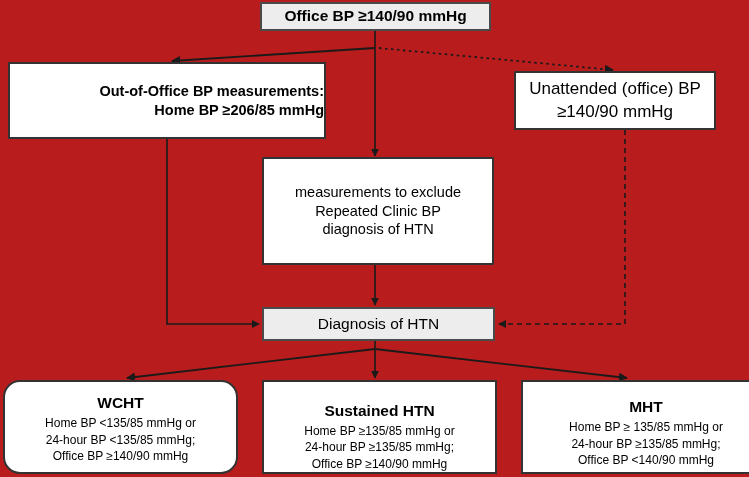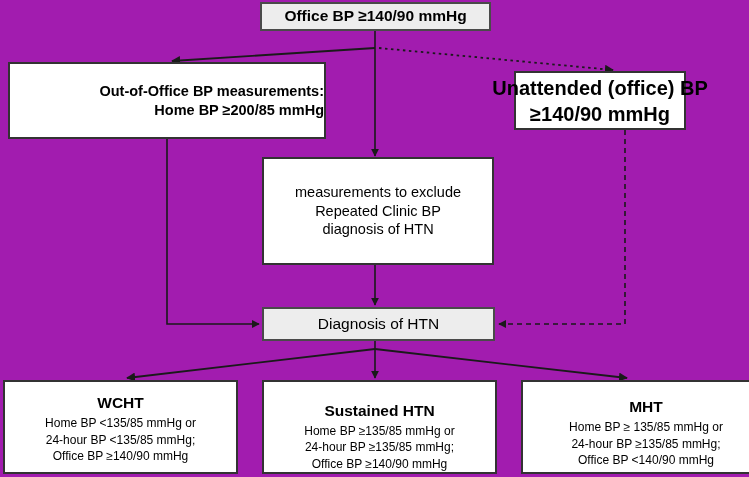--- a/index.html
+++ b/index.html
@@ -7,21 +7,21 @@
     padding: 0;
     background: #ffffff;
   }
   body {
     font-family: "Liberation Sans", sans-serif;
   }
   #flowchart {
     position: relative;
     width: 749px;
     height: 477px;
-    background: #a21caf;
+    background: #b91c1c;
     overflow: hidden;
   }
   #edges {
     position: absolute;
     left: 0;
     top: 0;
     width: 749px;
     height: 477px;
     pointer-events: none;
   }
@@ -49,34 +49,35 @@
   
   #node-office-bp {
     left: 260px; top: 2px; width: 231px; height: 29px;
     font-size: 15.5px; font-weight: bold;
   }
   #node-out-of-office {
     left: 8px; top: 62px; width: 318px; height: 77px;
     font-size: 14.5px; font-weight: bold; align-items: flex-end;
   }
   #node-unattended {
-    left: 514px; top: 71px; width: 172px; height: 59px;
-    font-size: 20px; font-weight: bold;
+    left: 514px; top: 71px; width: 202px; height: 59px;
+    font-size: 17px; font-weight: normal;
   }
   #node-repeated-clinic {
     left: 262px; top: 157px; width: 232px; height: 108px;
     font-size: 14.5px; font-weight: normal;
   }
   #node-diagnosis {
     left: 262px; top: 307px; width: 233px; height: 34px;
     font-size: 15.5px; font-weight: normal;
   }
   #node-wcht {
     left: 3px; top: 380px; width: 235px; height: 94px;
     padding-top: 4px;
+    border-radius: 17px;
   }
   #node-sustained {
     left: 262px; top: 380px; width: 235px; height: 94px;
     padding-top: 19px;
   }
   #node-mht {
     left: 521px; top: 380px; width: 250px; height: 94px;
     padding-top: 12px;
   }
   .node-title {
@@ -127,21 +128,21 @@
 
     <path d="M 375 349 L 627 378" stroke="#1a1a1a" stroke-width="1.8" fill="none" marker-end="url(#arrow)"></path>
   </svg>
 
   <div class="node shaded" id="node-office-bp">
     <span class="line">Office BP ≥140/90 mmHg</span>
   </div>
 
   <div class="node" id="node-out-of-office">
     <span class="line">Out-of-Office BP measurements:</span>
-    <span class="line">Home BP ≥200/85 mmHg</span>
+    <span class="line">Home BP ≥206/85 mmHg</span>
   </div>
 
   <div class="node" id="node-unattended">
     <span class="line">Unattended (office) BP</span>
     <span class="line">≥140/90 mmHg</span>
   </div>
 
   <div class="node" id="node-repeated-clinic">
     <span class="line">measurements to exclude</span>
     <span class="line">Repeated Clinic BP</span>

